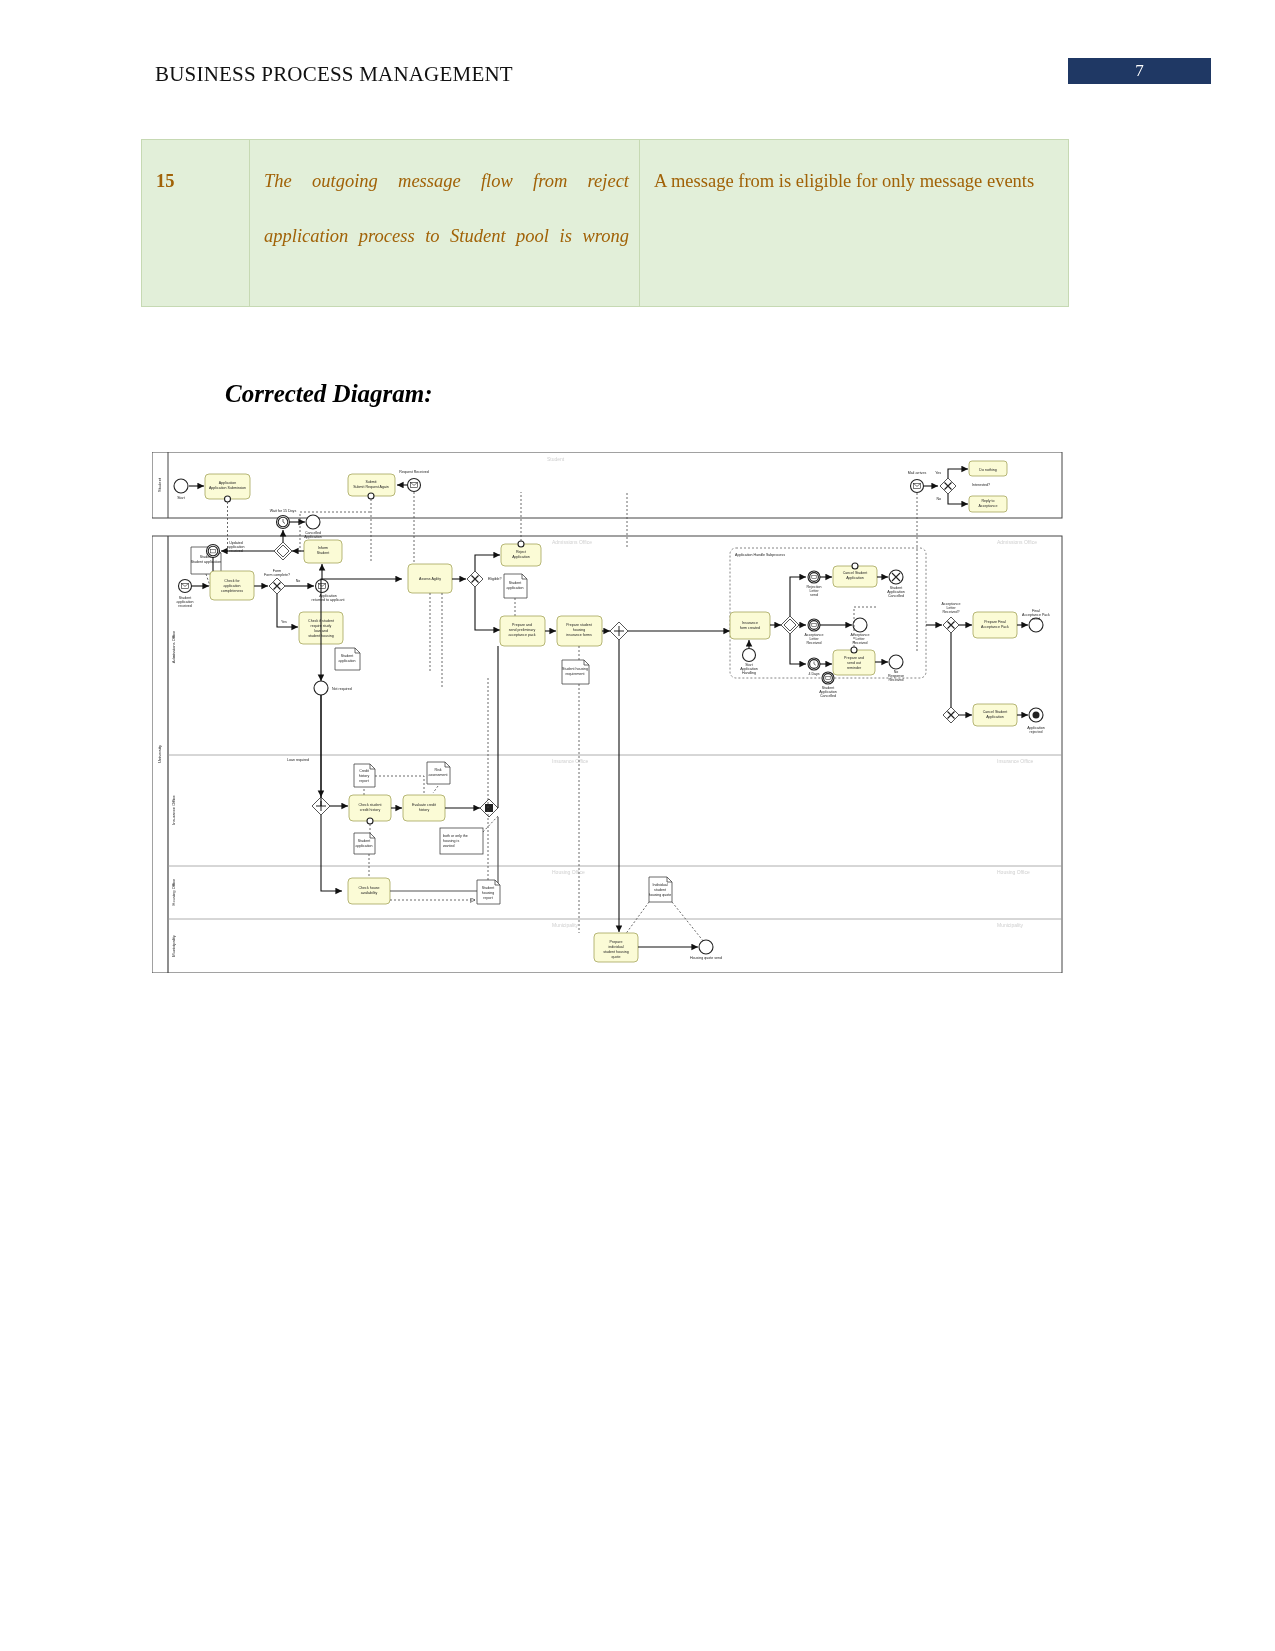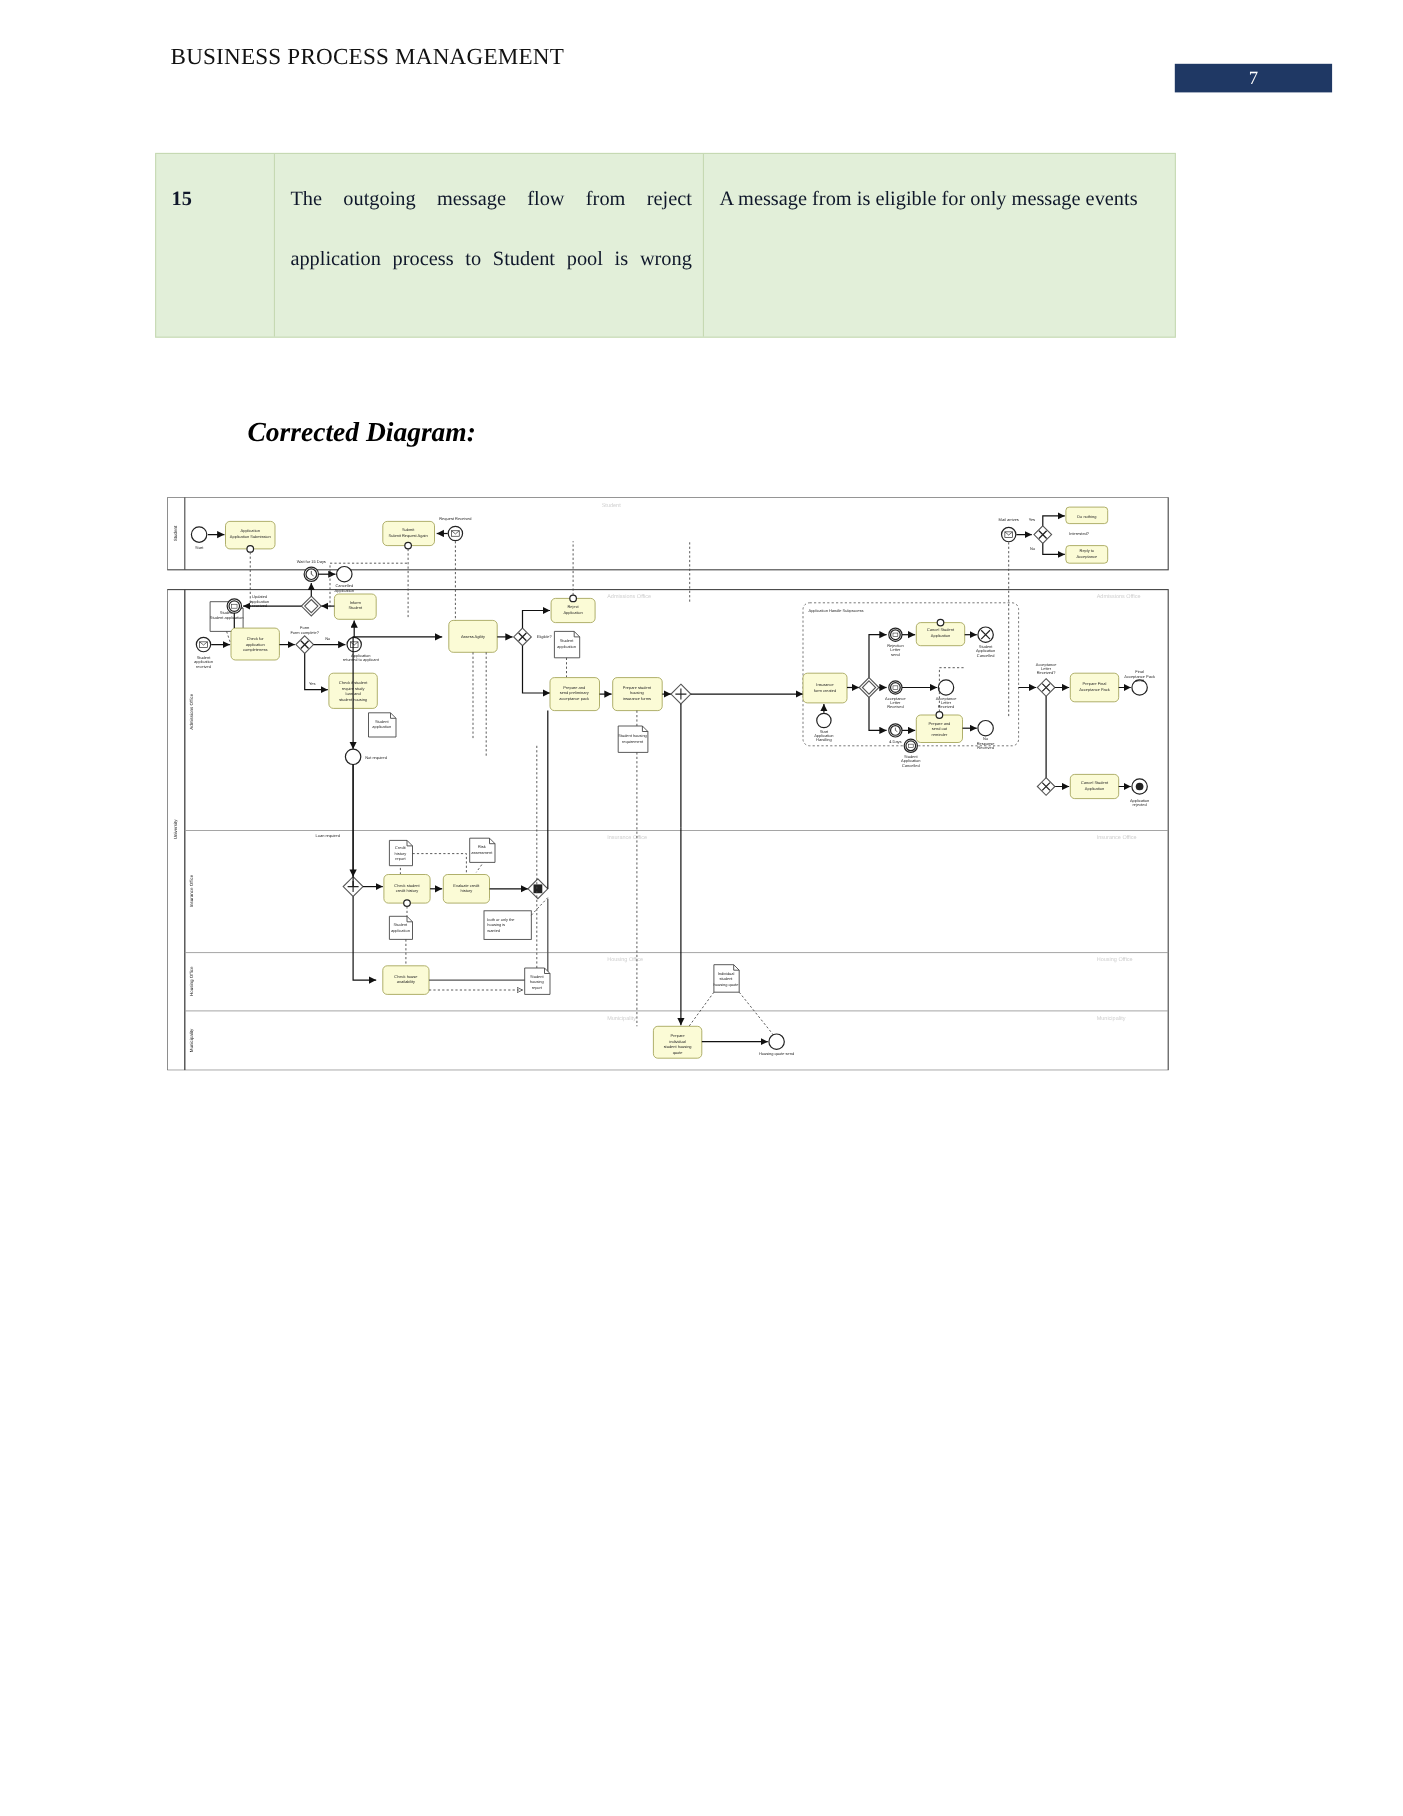--- a/index.html
+++ b/index.html
@@ -2,30 +2,30 @@
 <html><head>
 <meta charset="utf-8">
 <style>
   html,body{margin:0;padding:0;background:#fff;}
   body{width:1275px;height:1651px;font-family:"Liberation Serif",serif;color:#000;position:relative;overflow:hidden;}
 
   .page{position:absolute;inset:0;background:#fff;}
 
   
   .hdr{position:absolute;left:0;top:0;width:1275px;height:110px;}
-  .hdr-title{position:absolute;left:155px;top:39px;font-size:21px;letter-spacing:.2px;font-family:"Liberation Serif",serif;color:#111;white-space:nowrap;}
+  .hdr-title{position:absolute;left:155px;top:62px;font-size:21px;letter-spacing:.2px;font-family:"Liberation Serif",serif;color:#111;white-space:nowrap;}
   .pagebadge{position:absolute;left:1068px;top:58px;width:143px;height:26px;background:#1f3864;}
   .pagebadge span{display:block;text-align:center;color:#fff;font-size:17px;line-height:26px;font-family:"Liberation Serif",serif;}
 
   
   .tbl{position:absolute;left:141px;top:139px;width:928px;height:168px;border:1px solid #c6d9b3;background:#e2efd9;box-sizing:border-box;display:flex;}
-  .tc{box-sizing:border-box;padding:14px 10px 0 14px;font-size:18.5px;line-height:55px;color:#0f172a;}
+  .tc{box-sizing:border-box;padding:14px 10px 0 14px;font-size:18.5px;line-height:55px;color:#a16207;}
   .tc.num{width:108px;border-right:1px solid #c6d9b3;font-weight:bold;}
   .tc.mid{width:390px;border-right:1px solid #c6d9b3;text-align:justify;text-align-last:justify;}
-  .tc.mid p{margin:0;text-align:justify;text-align-last:justify;}
+  .tc.mid p{margin:0;text-align:justify;text-align-last:justify;font-style:italic;}
   .tc.right{width:428px;}
   .tc.right p{margin:0;text-align:justify;text-align-last:left;}
 
   .corrected{position:absolute;left:225px;top:380px;font-size:25px;font-weight:bold;font-style:italic;font-family:"Liberation Serif",serif;color:#000;}
 
   
   .diagram{position:absolute;left:152px;top:452px;width:912px;height:521px;}
   .diagram svg{display:block;}
 </style>
 </head>

